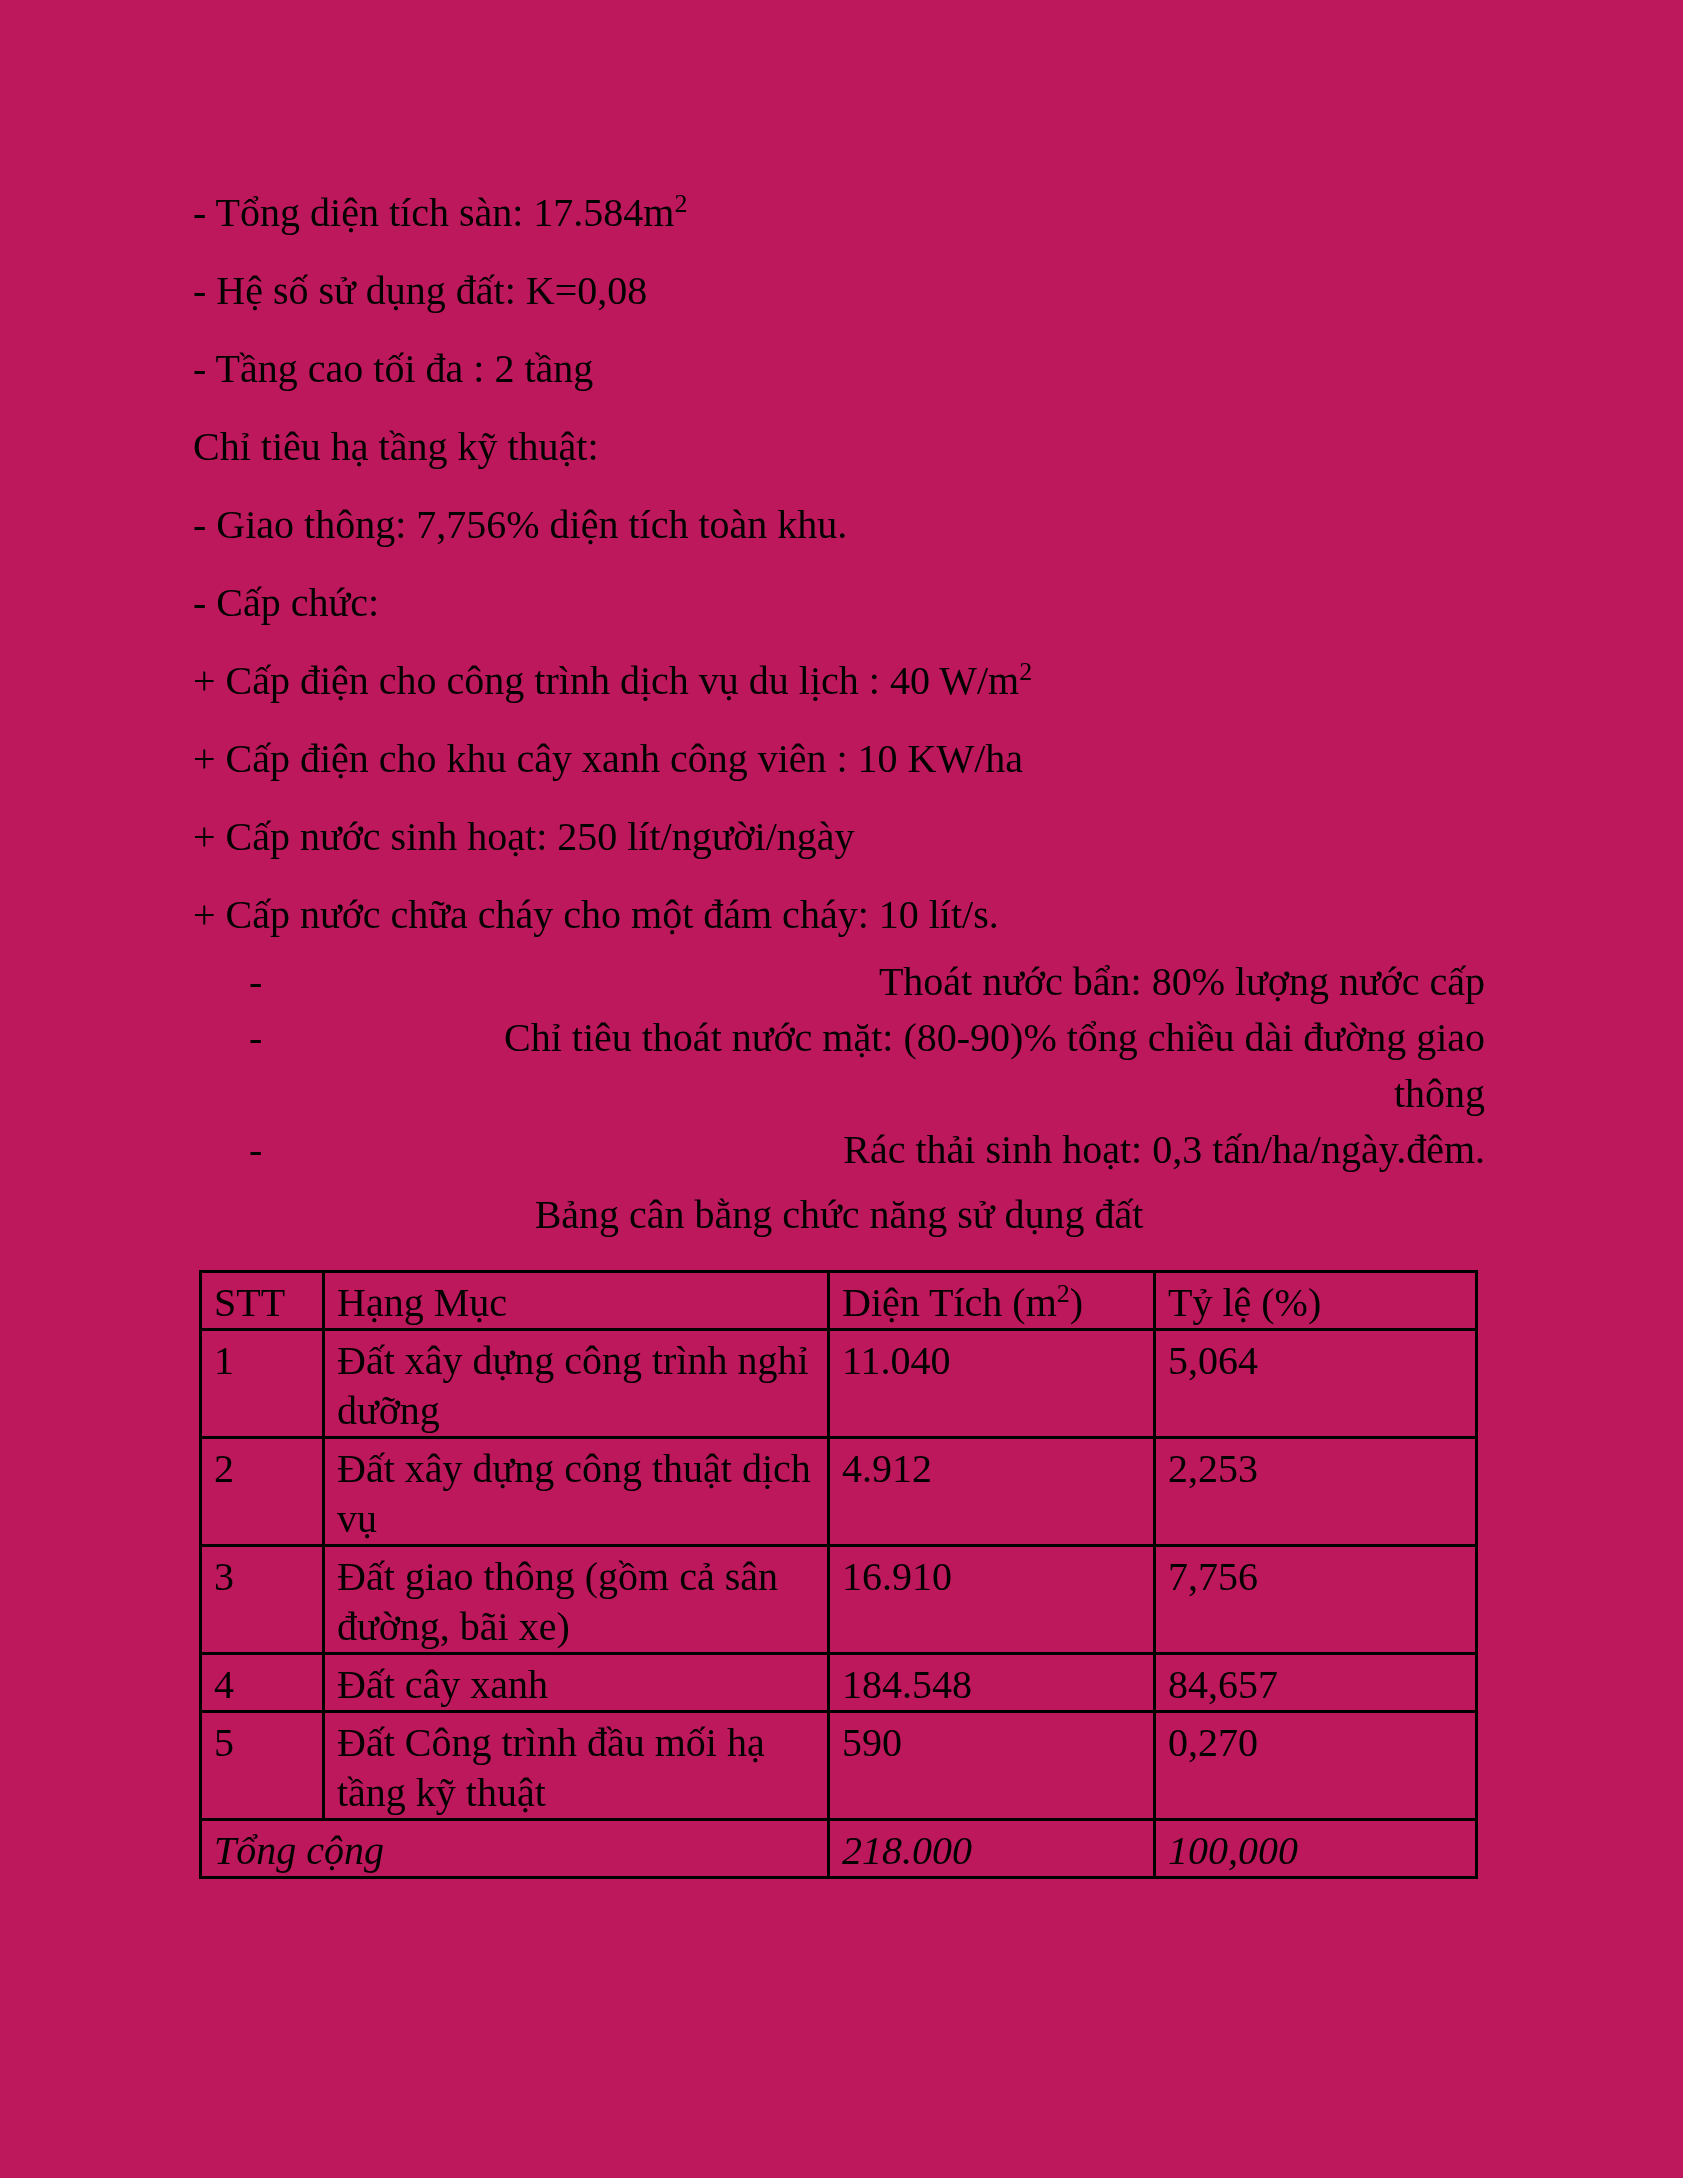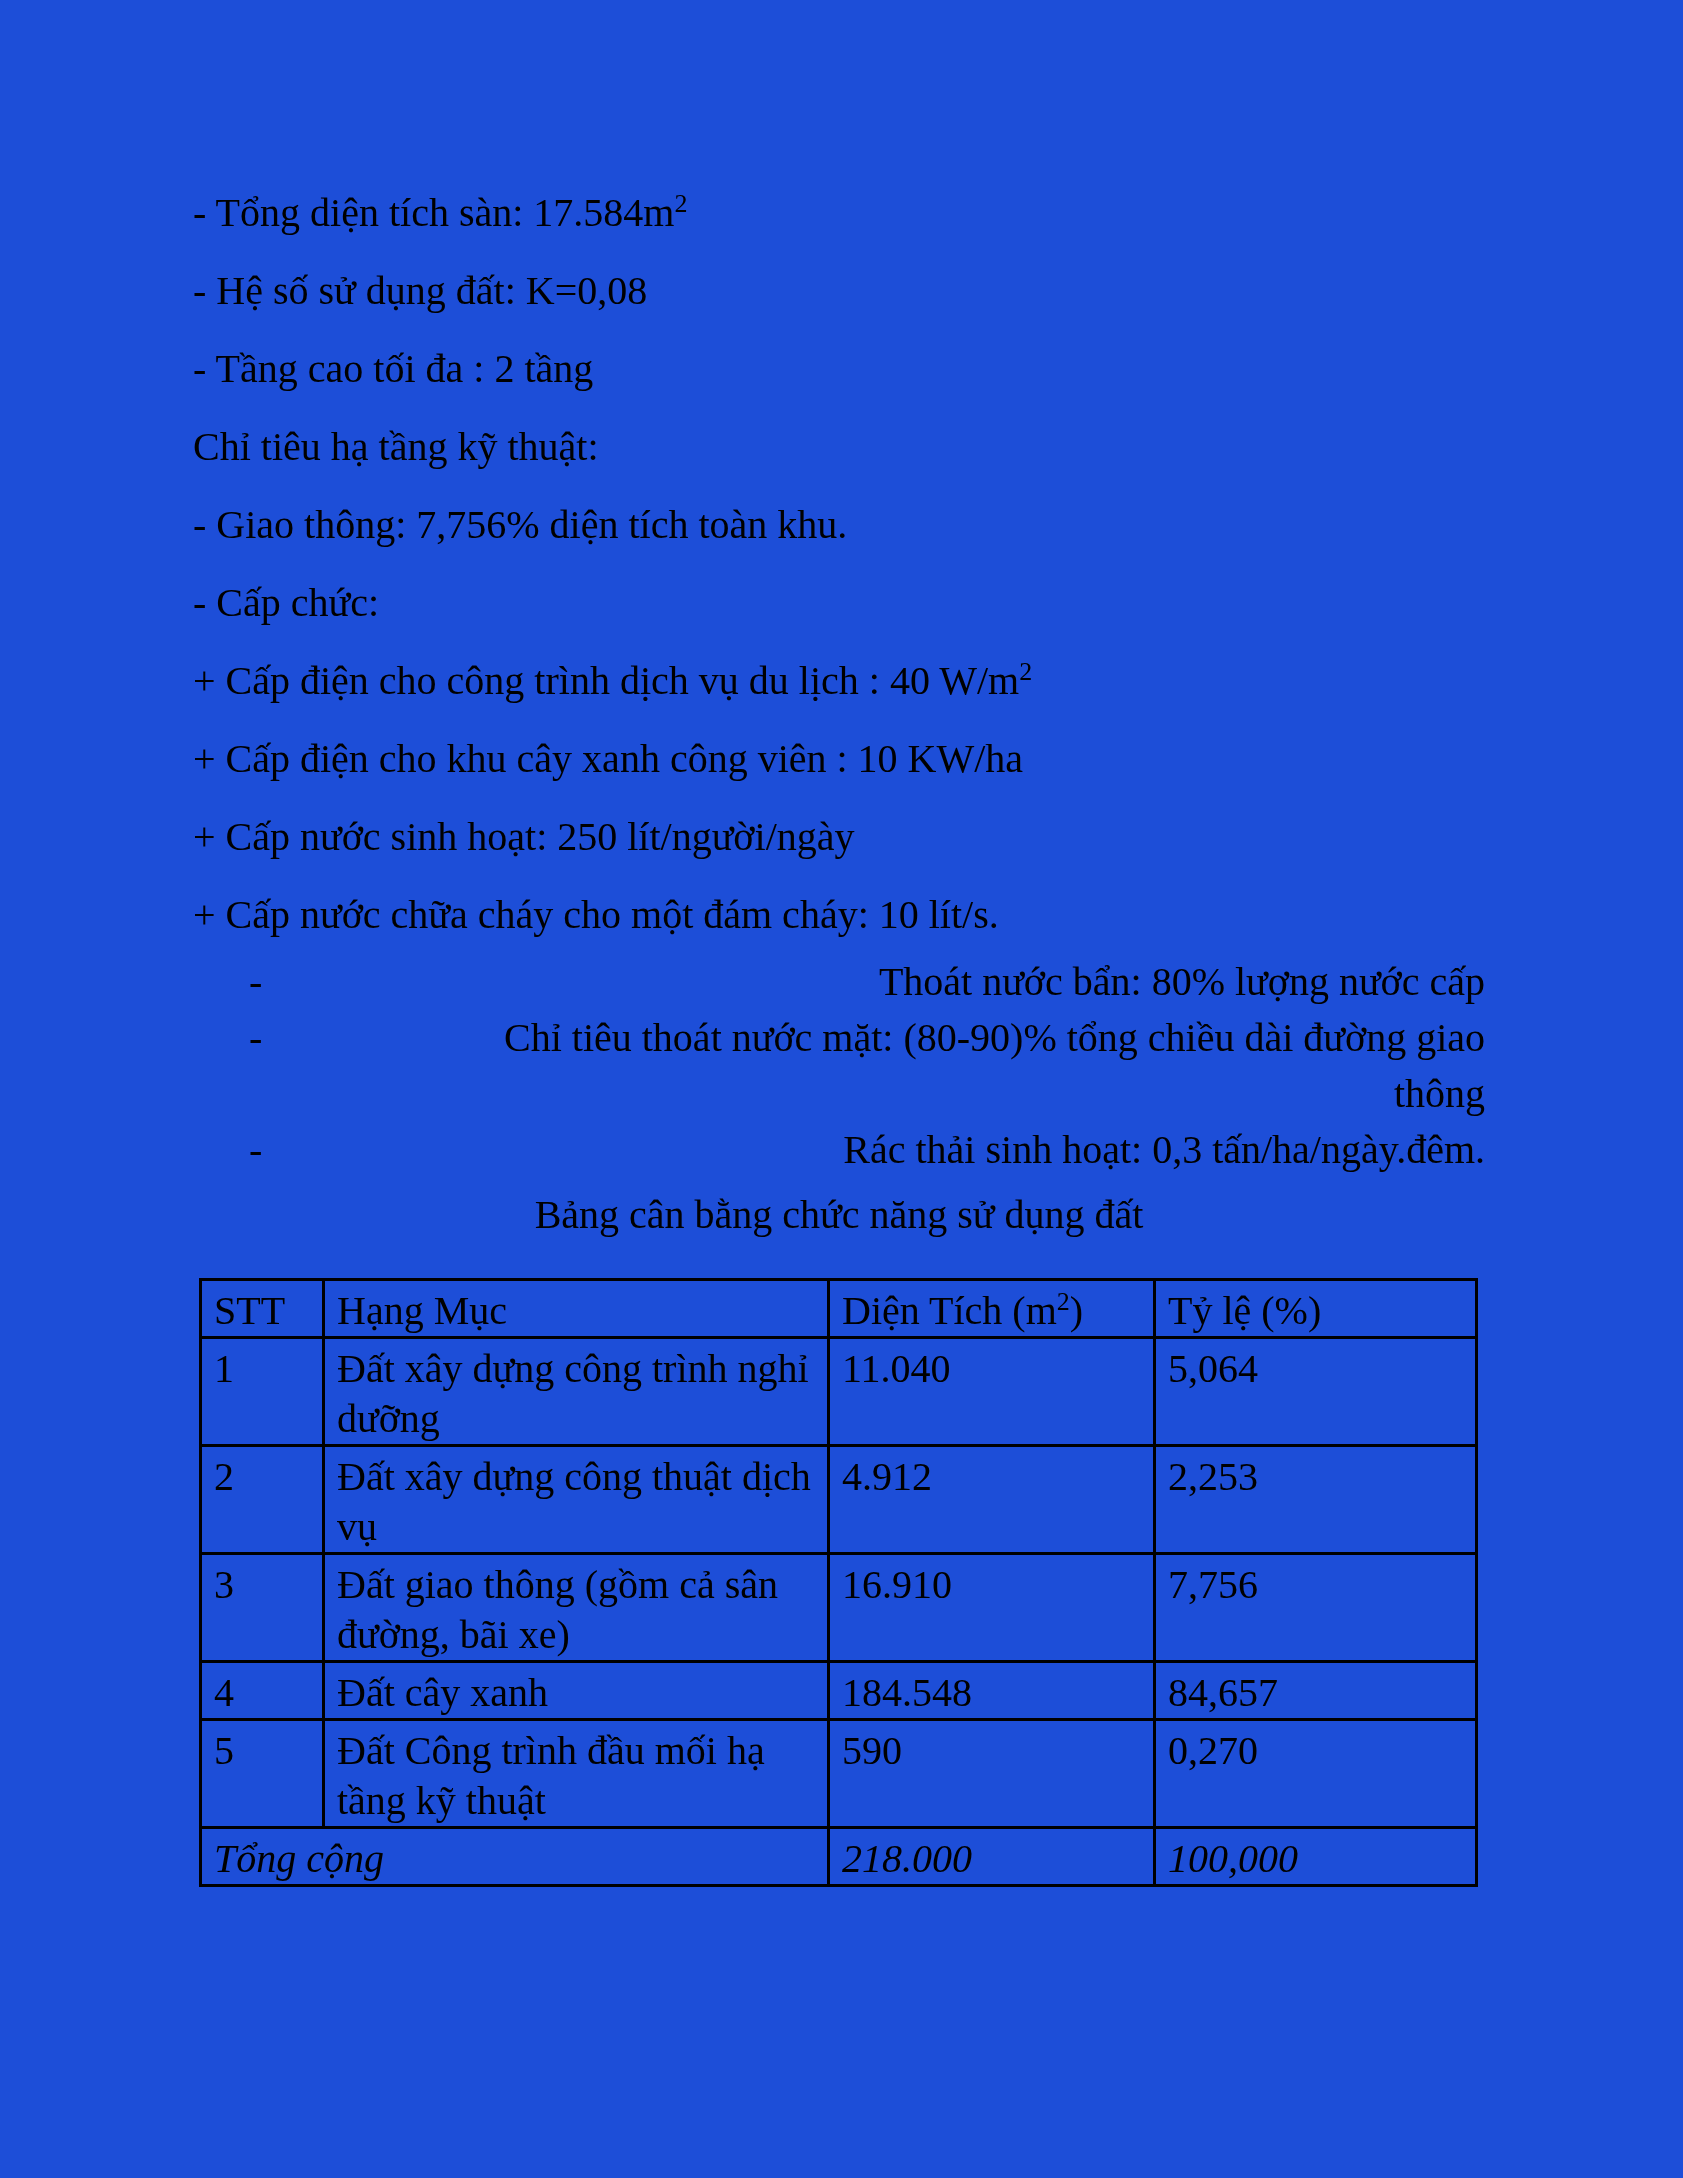--- a/index.html
+++ b/index.html
@@ -1,39 +1,39 @@
 <!DOCTYPE html>
 <html><head>
 <meta charset="utf-8">
 <style>
   html, body { margin: 0; padding: 0; background: #ffffff; }
   .page {
     position: relative;
     width: 1683px;
     height: 2178px;
-    background: #1d4ed8;
+    background: #be185d;
     color: #000000;
     font-family: "Liberation Serif", "DejaVu Serif", serif;
     font-size: 40px;
     overflow: hidden;
   }
   .content { padding: 174px 198px 0 193px; }
   .para { line-height: 78px; white-space: nowrap; }
   sup { font-size: 26px; line-height: 0; }
   .sublist { }
   .subitem { display: flex; line-height: 56px; }
   .subitem .dash { margin-left: 56px; width: 52px; flex: 0 0 52px; }
   .subitem .text { flex: 1; white-space: pre-line; text-align: right; }
   .table-title { text-align: center; line-height: 56px; margin-top: 9px; white-space: nowrap; }
   table.land {
     border-collapse: collapse;
     table-layout: fixed;
     width: 1275px;
     margin-left: 6px;
-    margin-top: 35px;
+    margin-top: 27px;
   }
   table.land td {
     border: 3px solid #000000;
     vertical-align: top;
     padding: 5px 10px 0 12px;
     line-height: 50px;
     overflow: hidden;
   }
   tr.hdr     { height: 47px; }
   tr.r-tall  { height: 106px; }

